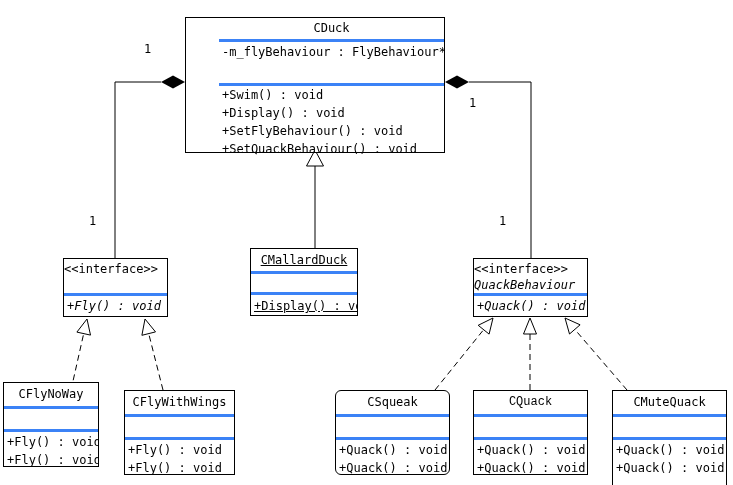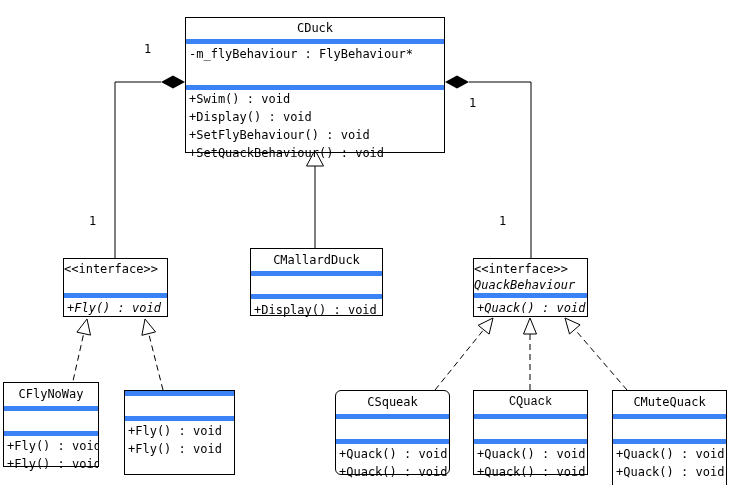--- a/index.html
+++ b/index.html
@@ -12,21 +12,21 @@
     overflow:hidden;
   }
   #wires{position:absolute;left:0;top:0;z-index:1;}
   .cls{
     position:absolute;background:#fff;border:1px solid #000;
     box-sizing:border-box;z-index:2;
   }
   .ttl{text-align:center;white-space:nowrap;overflow:hidden;}
   .ttl2{padding-top:2px;}
   .ttl2 div{line-height:16px;white-space:nowrap;}
-  .cmp{border-top:5px solid #3b82f6;overflow:hidden;}
+  .cmp{border-top:3px solid #3b82f6;overflow:hidden;}
   .ln{line-height:18px;padding:0 3px;white-space:nowrap;}
   .it{font-style:italic;}
   .mult{position:absolute;z-index:3;line-height:14px;}
 </style>
 </head>
 <body>
 
 <div id="canvas">
 
   <svg id="wires" width="733" height="485">
@@ -70,34 +70,34 @@
       <line x1="627" y1="390" x2="574.8" y2="329.4" stroke="#000" stroke-dasharray="6,4"></line>
       <polygon points="565,318 569.5,334 580.1,324.8" fill="#fff" stroke="#000"></polygon>
     </g>
   </svg>
 
   <span class="mult" style="left:144px;top:42px">1</span>
   <span class="mult" style="left:469px;top:96px">1</span>
   <span class="mult" style="left:89px;top:214px">1</span>
   <span class="mult" style="left:499px;top:214px">1</span>
 
-  <div class="cls" style="left:185px;top:17px;width:260px;height:136px;">
+  <div class="cls" style="left:185px;top:17px;width:260px;height:136px;padding-left:33px;">
     <div class="ttl" style="height:21px;line-height:21px;">CDuck</div>
     <div class="cmp" style="height:40px;padding-top:1px;">
       <div class="ln" style="line-height:19px;">-m_flyBehaviour : FlyBehaviour*</div>
     </div>
     <div class="cmp" style="height:72px;">
       <div class="ln">+Swim() : void</div>
       <div class="ln">+Display() : void</div>
       <div class="ln">+SetFlyBehaviour() : void</div>
       <div class="ln">+SetQuackBehaviour() : void</div>
     </div>
   </div>
 
-  <div class="cls" style="left:250px;top:248px;width:133px;height:68px;">
+  <div class="cls" style="left:250px;top:248px;width:108px;height:68px;text-decoration:underline;">
     <div class="ttl" style="height:22px;line-height:22px;">CMallardDuck</div>
     <div class="cmp" style="height:18px;"></div>
     <div class="cmp" style="height:24px;">
       <div class="ln" style="line-height:22px;">+Display() : void</div>
     </div>
   </div>
 
   <div class="cls" style="left:63px;top:258px;width:105px;height:59px;">
     <div class="ttl2" style="height:32px;">
       <div>&lt;&lt;interface&gt;&gt;</div>
@@ -120,20 +120,21 @@
   <div class="cls" style="left:3px;top:382px;width:96px;height:85px;">
     <div class="ttl" style="height:23px;line-height:23px;">CFlyNoWay</div>
     <div class="cmp" style="height:20px;"></div>
     <div class="cmp" style="height:39px;padding-top:1px;">
       <div class="ln">+Fly() : void</div>
       <div class="ln">+Fly() : void</div>
     </div>
   </div>
 
   <div class="cls" style="left:124px;top:390px;width:111px;height:85px;">
+    <div class="ttl" style="height:23px;line-height:23px;">CFlyWithWings</div>
     <div class="cmp" style="height:20px;"></div>
     <div class="cmp" style="height:39px;padding-top:1px;">
       <div class="ln">+Fly() : void</div>
       <div class="ln">+Fly() : void</div>
     </div>
   </div>
 
   <div class="cls" style="left:335px;top:390px;width:115px;height:85px;border-radius:6px;">
     <div class="ttl" style="height:23px;line-height:23px;">CSqueak</div>
     <div class="cmp" style="height:20px;"></div>

